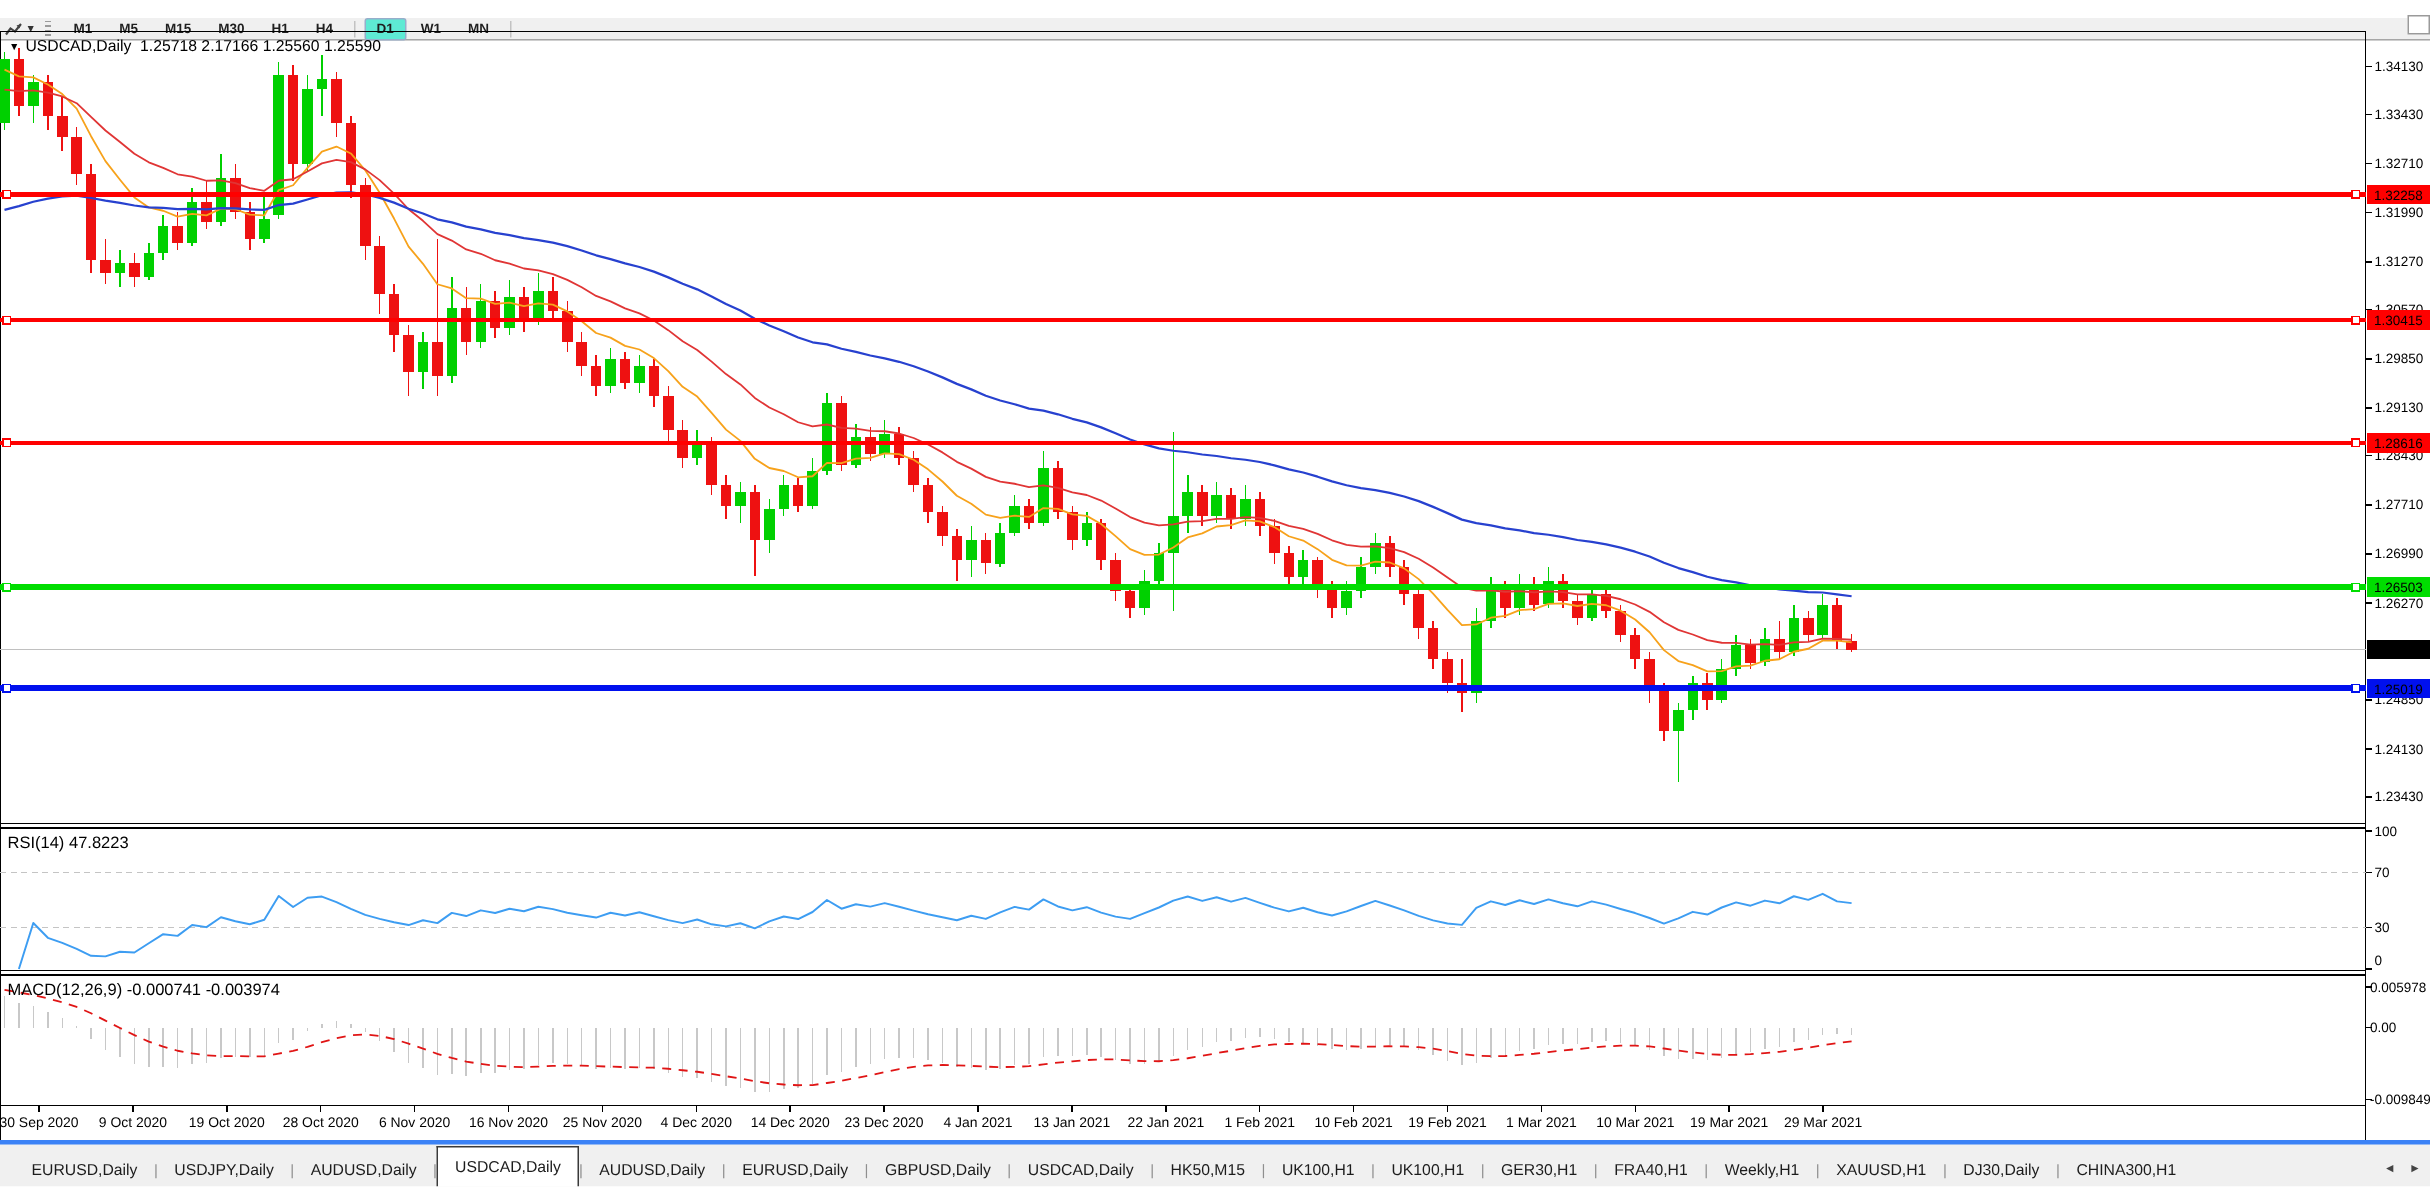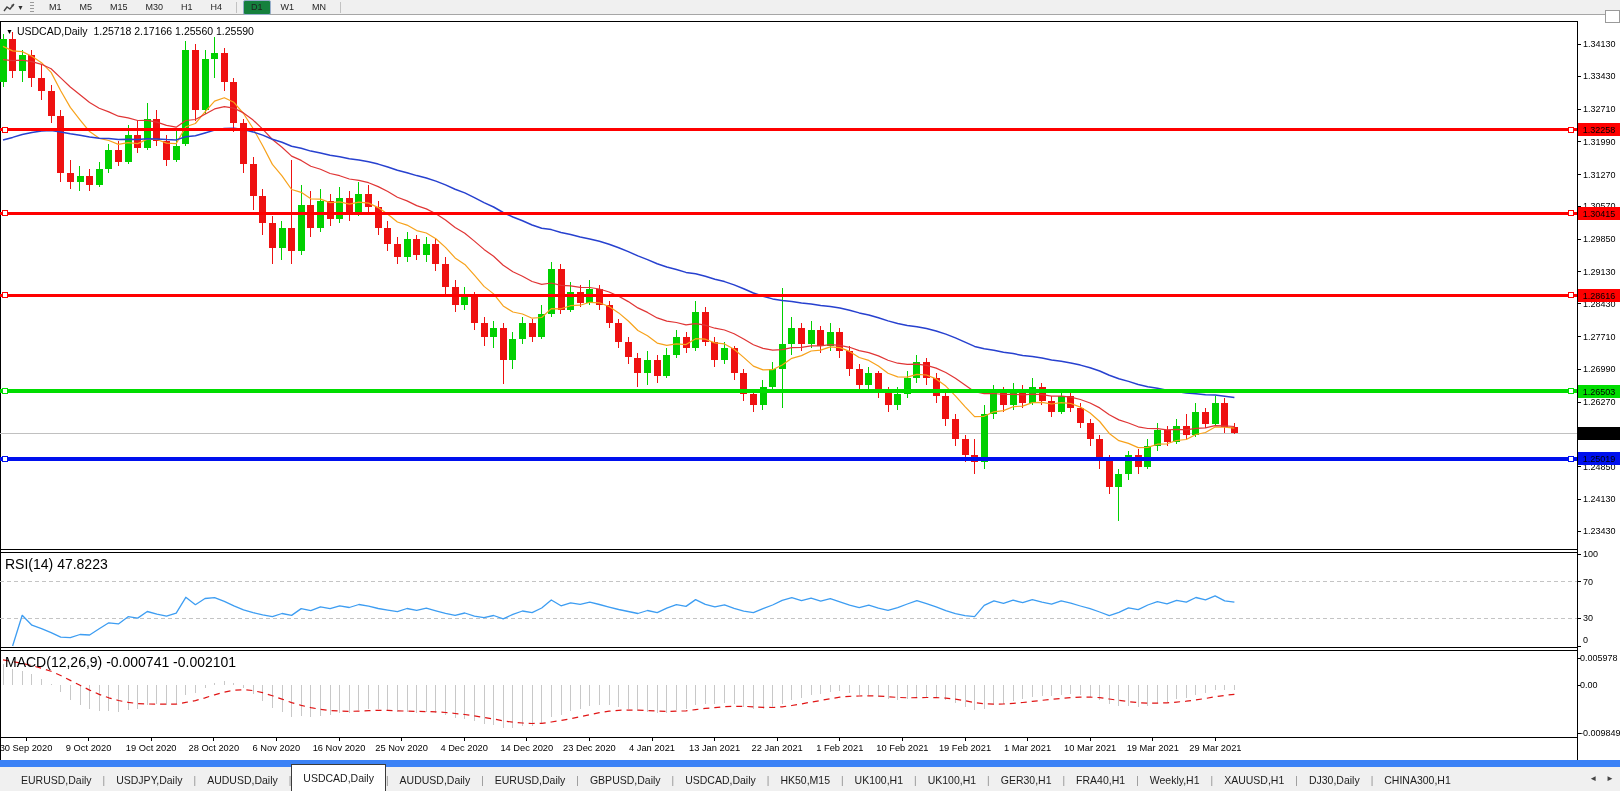--- a/index.html
+++ b/index.html
@@ -1,37 +1,37 @@
 <!DOCTYPE html>
 <html><head>
 <meta charset="utf-8">
 <style>
   html,body{margin:0;padding:0;}
   body{width:1620px;height:791px;position:relative;overflow:hidden;background:#fff;
        font-family:"Liberation Sans",sans-serif;-webkit-font-smoothing:none;}
-  .toolbar{position:absolute;top:0;left:0;width:1620px;height:15px;background:#f0f0f0;
-           border-bottom:1px solid #a6a6a6;display:flex;align-items:center;box-sizing:border-box;}
+  .toolbar{position:absolute;top:12px;left:0;width:1620px;height:15px;background:#f0f0f0;
+           border-bottom:1px solid #a6a6a6;display:flex;align-items:center;box-sizing:border-box;font-weight:bold;}
   .tool-icon{width:16px;height:13px;margin-left:1px;display:flex;align-items:center;justify-content:center;}
   .caret{font-size:7px;color:#333;margin:0 3px 0 0;}
   .grip{width:4px;height:11px;margin:0 6px 0 3px;
         background:repeating-linear-gradient(to bottom,#9a9a9a 0 1px,transparent 1px 3px);}
   #tf-buttons{display:flex;align-items:center;height:15px;}
   .tf-btn{padding:0 7px;height:13px;line-height:13px;font-size:9px;color:#1f1f1f;
           border:1px solid transparent;border-radius:2px;margin:0 1px;}
-  .tf-btn.active{background:#15803d;border-color:#97aecb;}
+  .tf-btn.active{background:#5eead4;border-color:#97aecb;}
   .tbsep{width:1px;height:11px;background:#c2c2c2;margin:0 5px;}
   .tr-box{position:absolute;top:10px;right:0px;width:13px;height:11px;background:#fff;border:1px solid #9a9a9a;}
   #chart-svg{position:absolute;top:0;left:0;}
   svg text{font-family:"Liberation Sans",sans-serif;fill:#000;}
   svg line,svg rect{shape-rendering:crispEdges;}
   .chart-title{position:absolute;top:25px;left:6px;font-size:10.5px;color:#000;white-space:pre;}
   .tri{font-size:7px;margin-right:4px;vertical-align:1px;}
-  .panel-label{position:absolute;left:5px;font-size:14px;color:#000;white-space:pre;}
+  .panel-label{position:absolute;left:5px;font-size:11px;color:#000;white-space:pre;}
   .tabbar{position:absolute;top:760px;left:0;width:1620px;height:31px;background:#f0f0f0;
-          border-top:7px solid #3b82f6;box-sizing:border-box;display:flex;align-items:flex-end;padding-left:10px;}
+          border-top:3px solid #3b82f6;box-sizing:border-box;display:flex;align-items:flex-end;padding-left:10px;}
   .tab{height:21px;line-height:21px;padding:0 11px;font-size:10.5px;color:#1c1c1c;white-space:nowrap;}
   .tab.active{height:27px;line-height:27px;background:#fff;border:1px solid #3a3a3a;border-bottom:none;box-sizing:border-box;}
   .tsep{height:21px;line-height:21px;color:#8f8f8f;font-size:10px;}
   .tab-arrows{position:absolute;right:6px;bottom:8px;display:flex;gap:9px;font-size:8px;color:#444;}
 </style>
 </head>
 <body>
 
 <div class="toolbar">
   <div class="tool-icon">
@@ -574,21 +574,21 @@
     <line x1="1152.8" y1="737" x2="1152.8" y2="741" stroke="#000"></line>
     <text x="1152.8" y="751" font-size="9.3" text-anchor="middle">19 Mar 2021</text>
     <line x1="1215.4" y1="737" x2="1215.4" y2="741" stroke="#000"></line>
     <text x="1215.4" y="751" font-size="9.3" text-anchor="middle">29 Mar 2021</text>
   </svg>
 
 <div class="chart-title"><span class="tri">▼</span><span>USDCAD,Daily</span><span>  </span><span>1.25718 2.17166 1.25560 1.25590</span></div>
 
 <div class="panel-label" style="top:556px"><span>RSI(14)</span><span> </span><span>47.8223</span></div>
 
-<div class="panel-label" style="top:654px"><span>MACD(12,26,9)</span><span> </span><span>-0.000741 -0.002101</span></div>
+<div class="panel-label" style="top:654px"><span>MACD(12,26,9)</span><span> </span><span>-0.000741 -0.003974</span></div>
 
 <div class="tabbar">
   <div id="tabs" style="display:flex;align-items:flex-end;">
       <div class="tab">EURUSD,Daily</div>
       <span class="tsep">|</span>
       <div class="tab">USDJPY,Daily</div>
       <span class="tsep">|</span>
       <div class="tab">AUDUSD,Daily</div>
       <span class="tsep">|</span>
       <div class="tab active">USDCAD,Daily</div>

